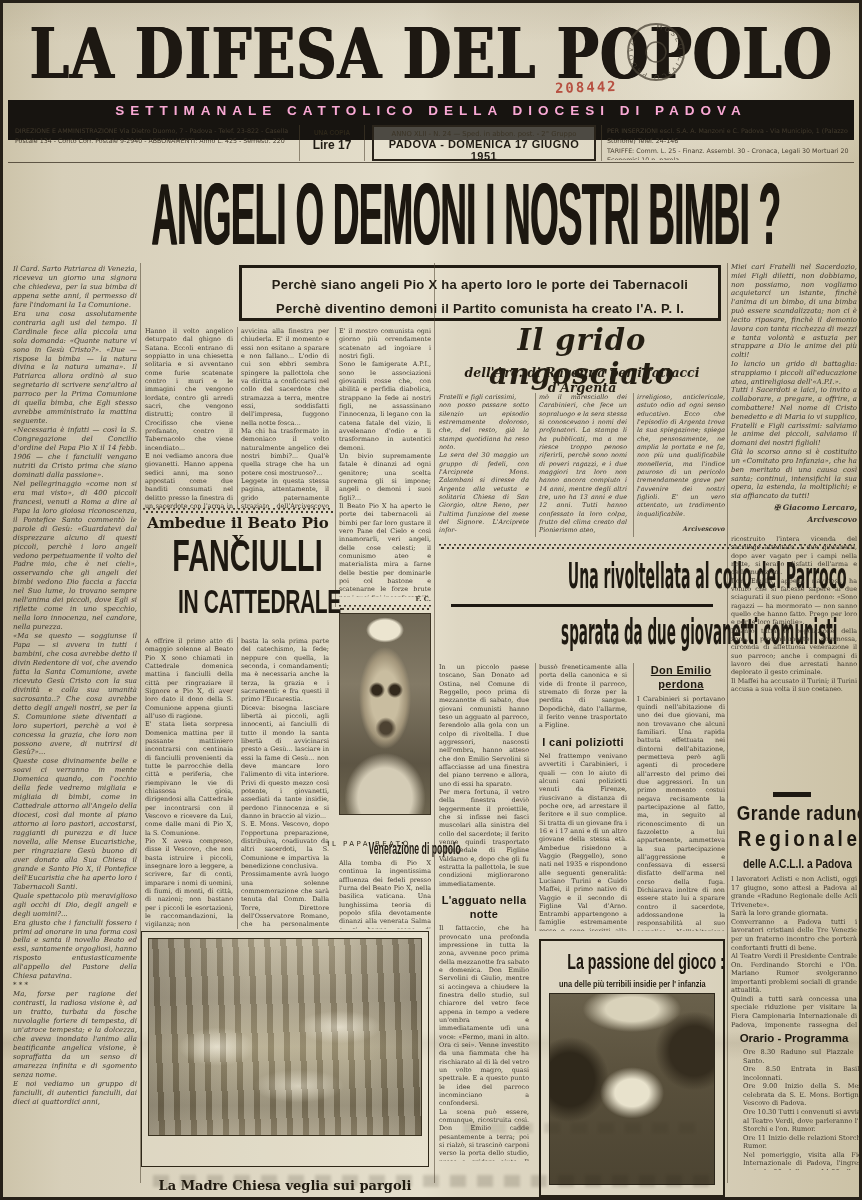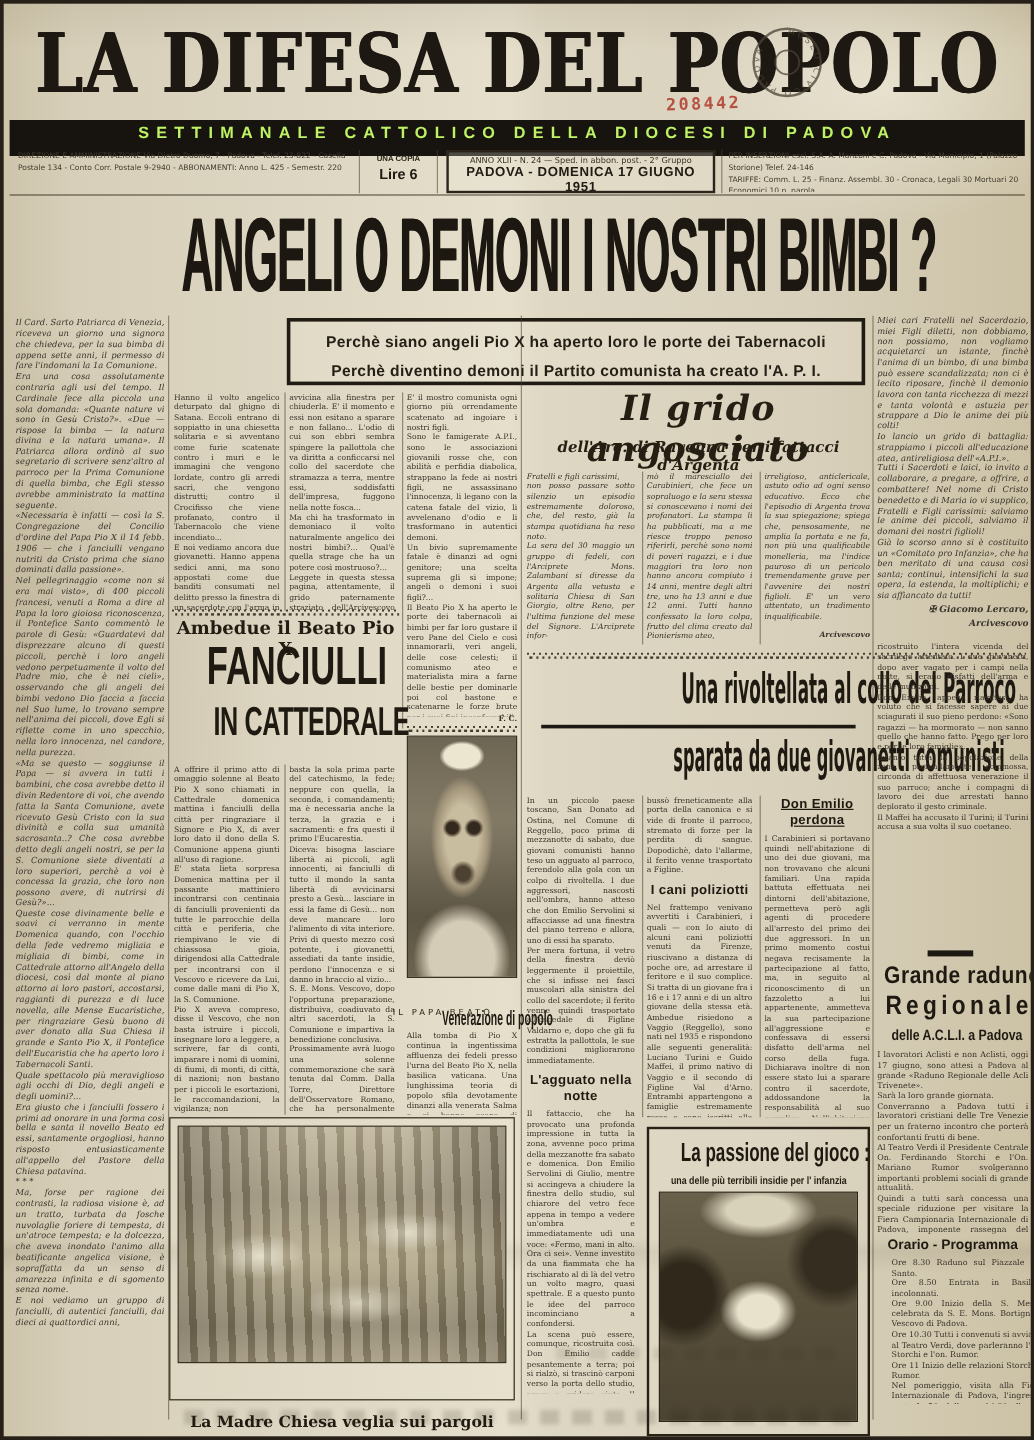--- a/index.html
+++ b/index.html
@@ -19,21 +19,21 @@
   .vrule{width:1px;background:rgba(75,63,45,.55);}
   .hrule{height:1px;background:rgba(55,46,32,.75);}
   .dashrule{height:5px;background-image:
       repeating-linear-gradient(90deg,#453c2d 0 2px,transparent 2px 5px),
       repeating-linear-gradient(90deg,#453c2d 0 2px,transparent 2px 5px);
     background-size:100% 1.6px,100% 1.6px;background-position:0 0,3px 3px;background-repeat:repeat-x;}
   .masthead{left:0;right:0;top:10px;text-align:center;white-space:nowrap;}
   .masthead>span{display:inline-block;font-family:"DejaVu Serif",serif;font-weight:bold;font-size:56px;
     letter-spacing:1px;color:#1d1812;transform:scale(1.0,1.22);transform-origin:center top;
     text-shadow:1px 0 0 #1d1812, -0.5px 0 0 #1d1812;}
-  .banner{left:5px;width:846px;top:97px;height:30px;background:#171410;color:#bef264;text-align:center;
+  .banner{left:5px;width:846px;top:97px;height:40px;background:#171410;color:#f9a8d4;text-align:center;
     font-family:"Liberation Sans",sans-serif;font-weight:bold;font-size:13.5px;letter-spacing:6px;line-height:22px;white-space:nowrap;overflow:hidden;}
   .tiny{font-family:"DejaVu Sans",sans-serif;font-size:6.3px;line-height:1.55;color:#433b2d;}
   .datebox{border:2px solid #2a241b;text-align:center;background:rgba(240,235,220,.25);}
   .datebox .l1{font-family:"DejaVu Sans",sans-serif;font-size:6.8px;margin-top:3px;color:#3b3426;}
   .datebox .l2{font-family:"Liberation Sans",sans-serif;font-weight:bold;font-size:11px;letter-spacing:.5px;color:#201b13;}
   .copybox{text-align:center;}
   .copybox .cl{font-family:"Liberation Sans",sans-serif;font-weight:bold;font-size:6.5px;color:#2c2619;}
   .copybox .cp{font-family:"Liberation Sans",sans-serif;font-weight:bold;font-size:12px;color:#1f1a12;margin-top:2px;}
   .headline{left:0;right:0;top:160px;height:100px;text-align:center;white-space:nowrap;}
   .headline>span{display:inline-block;font-family:"Liberation Sans",sans-serif;font-weight:bold;font-size:54px;
@@ -107,21 +107,21 @@
   </div>
   <div class="abs stampnum" style="left:552px;top:76px;">208442</div>
 
   <div class="abs banner">SETTIMANALE CATTOLICO DELLA DIOCESI DI PADOVA</div>
 
   <div class="abs tiny pre" style="left:12px;top:123px;width:282px;height:34px;overflow:hidden;">DIREZIONE E AMMINISTRAZIONE Via Dietro Duomo, 7 - Padova - Telef. 23-822 - Casella
 Postale 134 - Conto Corr. Postale 9-2940 - ABBONAMENTI: Anno L. 425 - Semestr. 220</div>
   <div class="abs vrule" style="left:296px;top:122px;height:36px;"></div>
   <div class="abs copybox" style="left:300px;top:126px;width:58px;">
     <div class="cl">UNA COPIA</div>
-    <div class="cp">Lire 6</div>
+    <div class="cp">Lire 17</div>
   </div>
   <div class="abs vrule" style="left:361px;top:122px;height:36px;"></div>
   <div class="abs datebox" style="left:369px;top:122px;width:224px;height:36px;">
     <div class="l1">ANNO XLII - N. 24 — Sped. in abbon. post. - 2° Gruppo</div>
     <div class="l2">PADOVA - DOMENICA 17 GIUGNO 1951</div>
   </div>
   <div class="abs vrule" style="left:598px;top:122px;height:36px;"></div>
   <div class="abs tiny pre" style="left:604px;top:123px;width:248px;height:34px;overflow:hidden;">PER INSERZIONI escl. S.A. A. Manzoni e C. Padova - Via Municipio, 1 (Palazzo Storione) Telef. 24-146
 TARIFFE: Comm. L. 25 - Finanz. Assembl. 30 - Cronaca, Legali 30 Mortuari 20 Economici 10 p. parola</div>
   <div class="abs hrule" style="left:5px;top:159px;width:846px;"></div>

